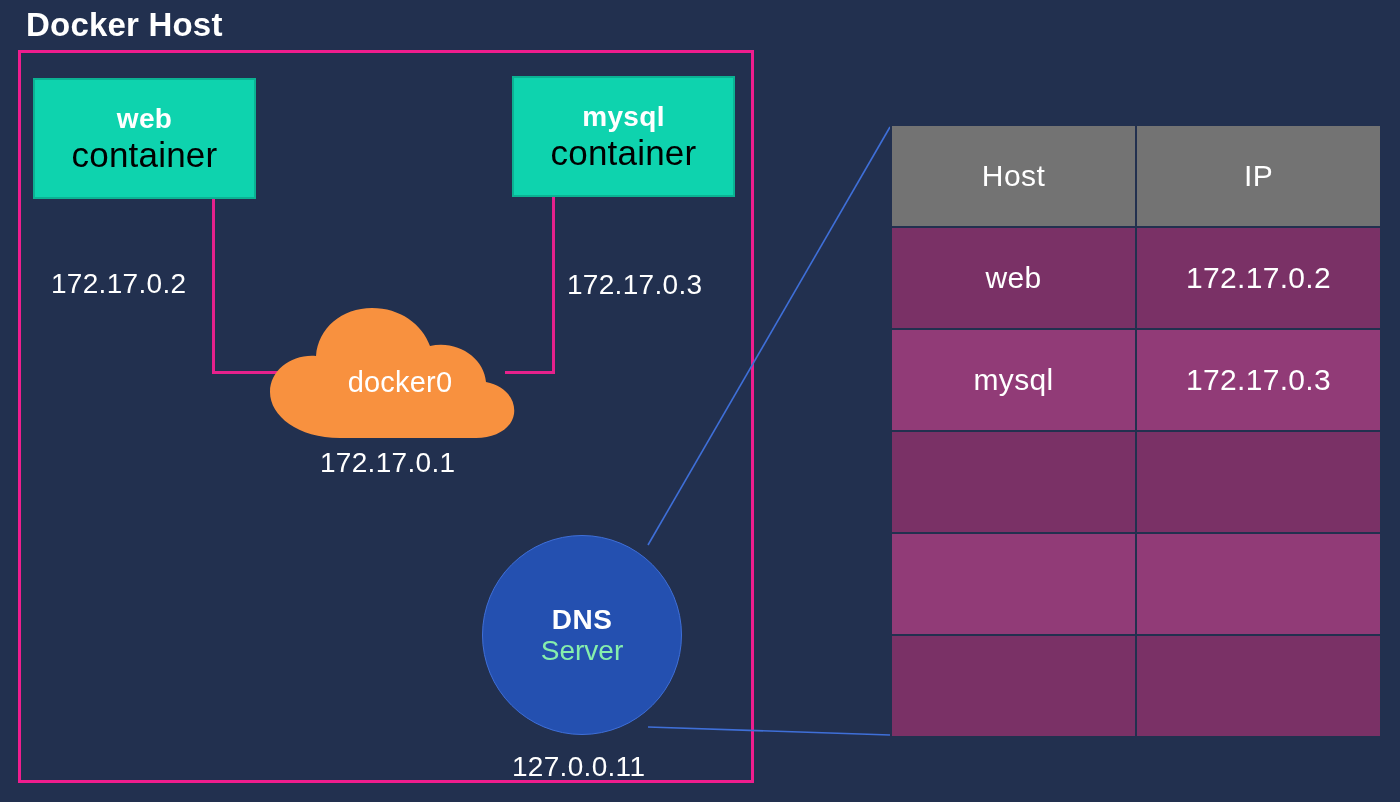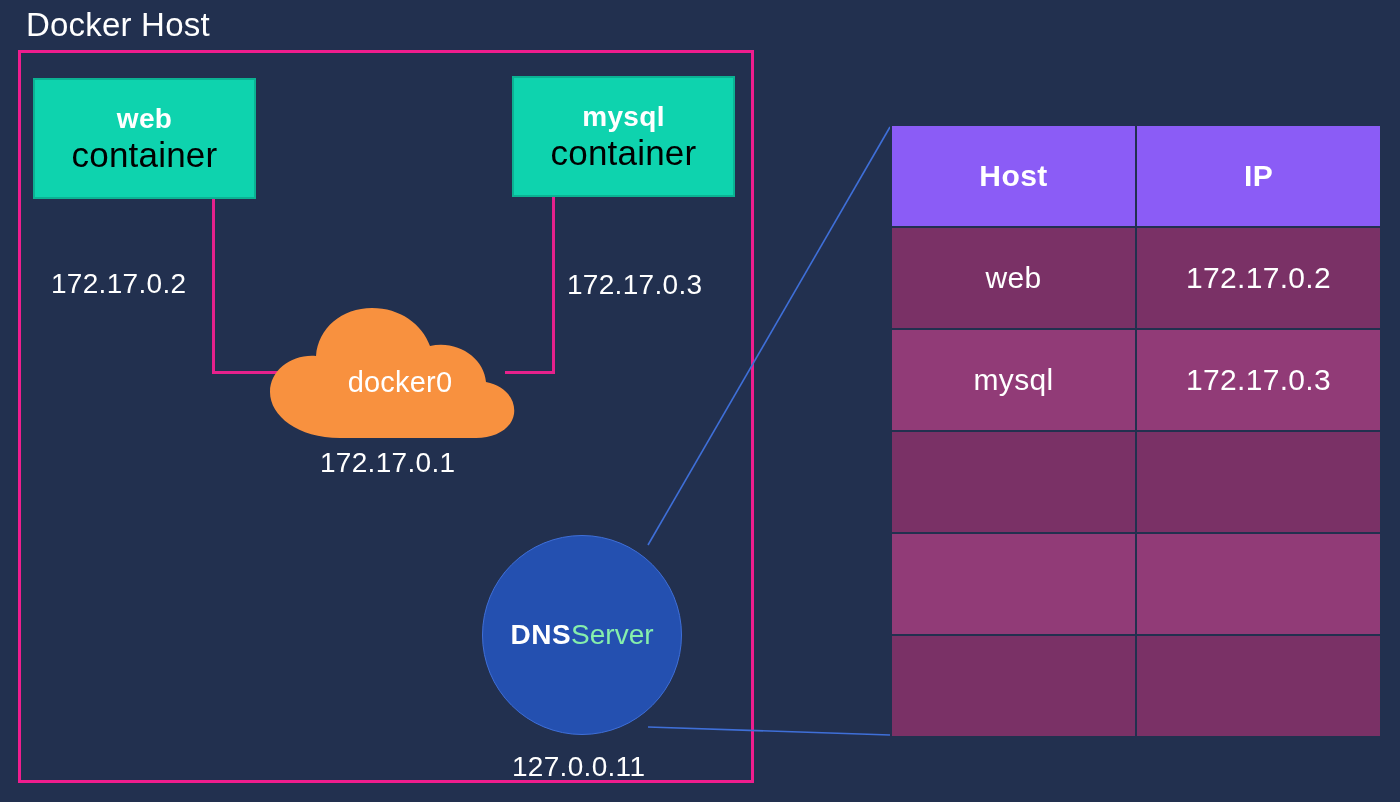--- a/index.html
+++ b/index.html
@@ -17,21 +17,21 @@
     font-family: "Liberation Sans", sans-serif;
     color: #ffffff;
   }
 
   
   #host-title {
     position: absolute;
     left: 26px;
     top: 6px;
     font-size: 33px;
-    font-weight: 400;
+    font-weight: 700;
     letter-spacing: 0.2px;
     color: #ffffff;
     white-space: nowrap;
   }
 
   
   #host-boundary {
     position: absolute;
     left: 18px;
     top: 50px;
@@ -115,21 +115,21 @@
     position: absolute;
     left: 482px;
     top: 535px;
     width: 200px;
     height: 200px;
     border-radius: 50%;
     background: #2450b0;
     border: 1px solid #3f6fd8;
     box-sizing: border-box;
     display: flex;
-    flex-direction: row;
+    flex-direction: column;
     align-items: center;
     justify-content: center;
     line-height: 1.12;
   }
   #dns-circle .dns-name {
     font-size: 28px;
     font-weight: bold;
     color: #ffffff;
     letter-spacing: 0.5px;
   }
@@ -160,23 +160,23 @@
   #dns-table th, #dns-table td {
     border: 2px solid #22304f;
     box-sizing: border-box;
     height: 102px;
     text-align: center;
     vertical-align: middle;
     color: #ffffff;
     padding: 0;
   }
   #dns-table th {
-    background: #8b5cf6;
+    background: #737373;
     font-size: 30px;
-    font-weight: bold;
+    font-weight: normal;
     letter-spacing: 0.4px;
   }
   #dns-table td {
     font-size: 30px;
     font-weight: 400;
     letter-spacing: 0.3px;
   }
   #dns-table tr.row-dark td  { background: #7a3166; }
   #dns-table tr.row-light td { background: #913b77; }
   #dns-table col.col-host { width: 245px; }

